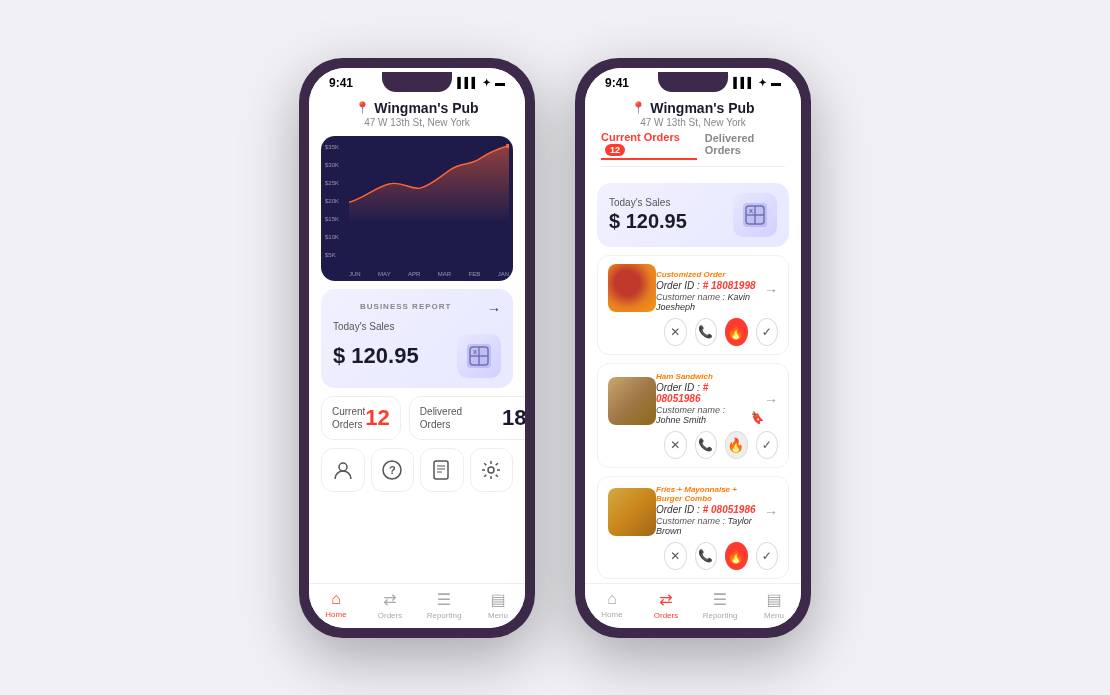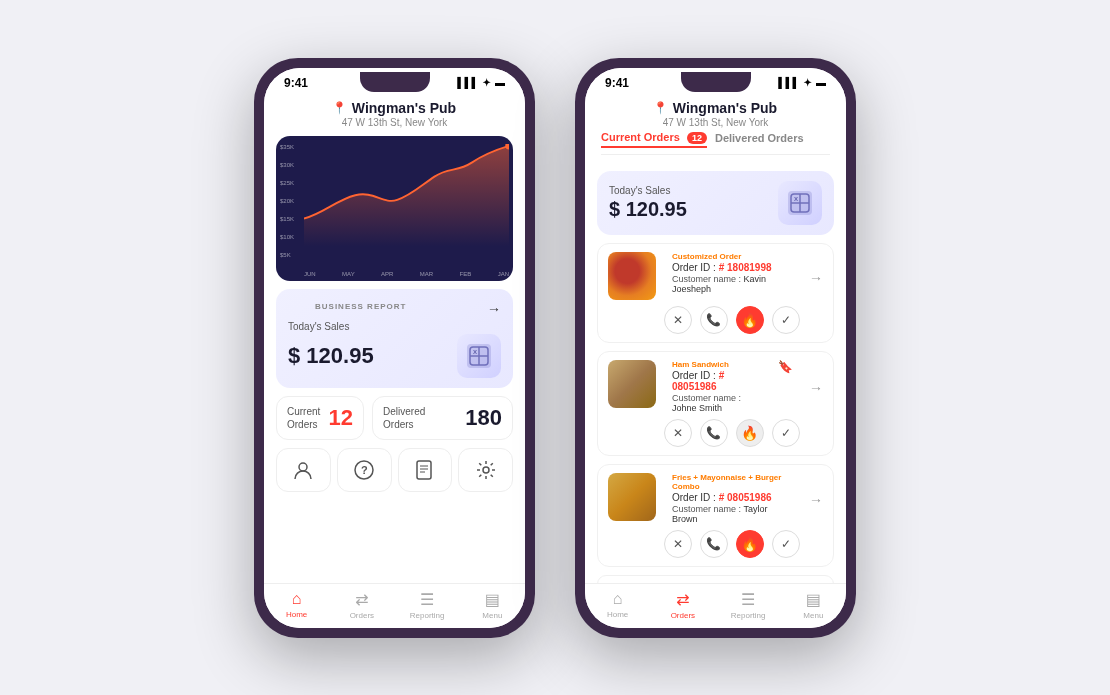--- a/index.html
+++ b/index.html
@@ -15,21 +15,21 @@
     }
     .phones-container {
       display: flex;
       gap: 40px;
       align-items: center;
       justify-content: center;
       width: 100%;
       height: 100%;
     }
     .phone-frame {
-      width: 281px;
+      width: 236px;
       height: 580px;
       background: #3d2a4a;
       border-radius: 44px;
       padding: 10px;
       box-shadow: 0 20px 60px rgba(0,0,0,0.3);
       position: relative;
     }
     .phone-screen {
       width: 100%;
       height: 100%;
@@ -243,22 +243,23 @@
     .sales-banner-amount { font-size: 20px; font-weight: 700; color: #1a1a2e; }
     .order-card {
       background: #fff;
       border: 1px solid #f0f0f0;
       border-radius: 12px;
       padding: 8px 10px;
       margin-bottom: 8px;
     }
     .order-card-inner {
       display: flex;
-      align-items: flex-start;
-      gap: 16px;
+      align-items: flex-end;
+      gap: 0;
+      font-style: italic;
     }
     .food-img-pizza {
       background: radial-gradient(circle at 40% 40%, #c0392b 30%, #e67e22 60%, #f39c12 100%);
       width: 48px; height: 48px; border-radius: 8px;
     }
     .food-img-sandwich {
       background: linear-gradient(135deg, #c8a96e 0%, #a0774a 50%, #8B6914 100%);
       width: 48px; height: 48px; border-radius: 8px;
     }
     .food-img-fries {

